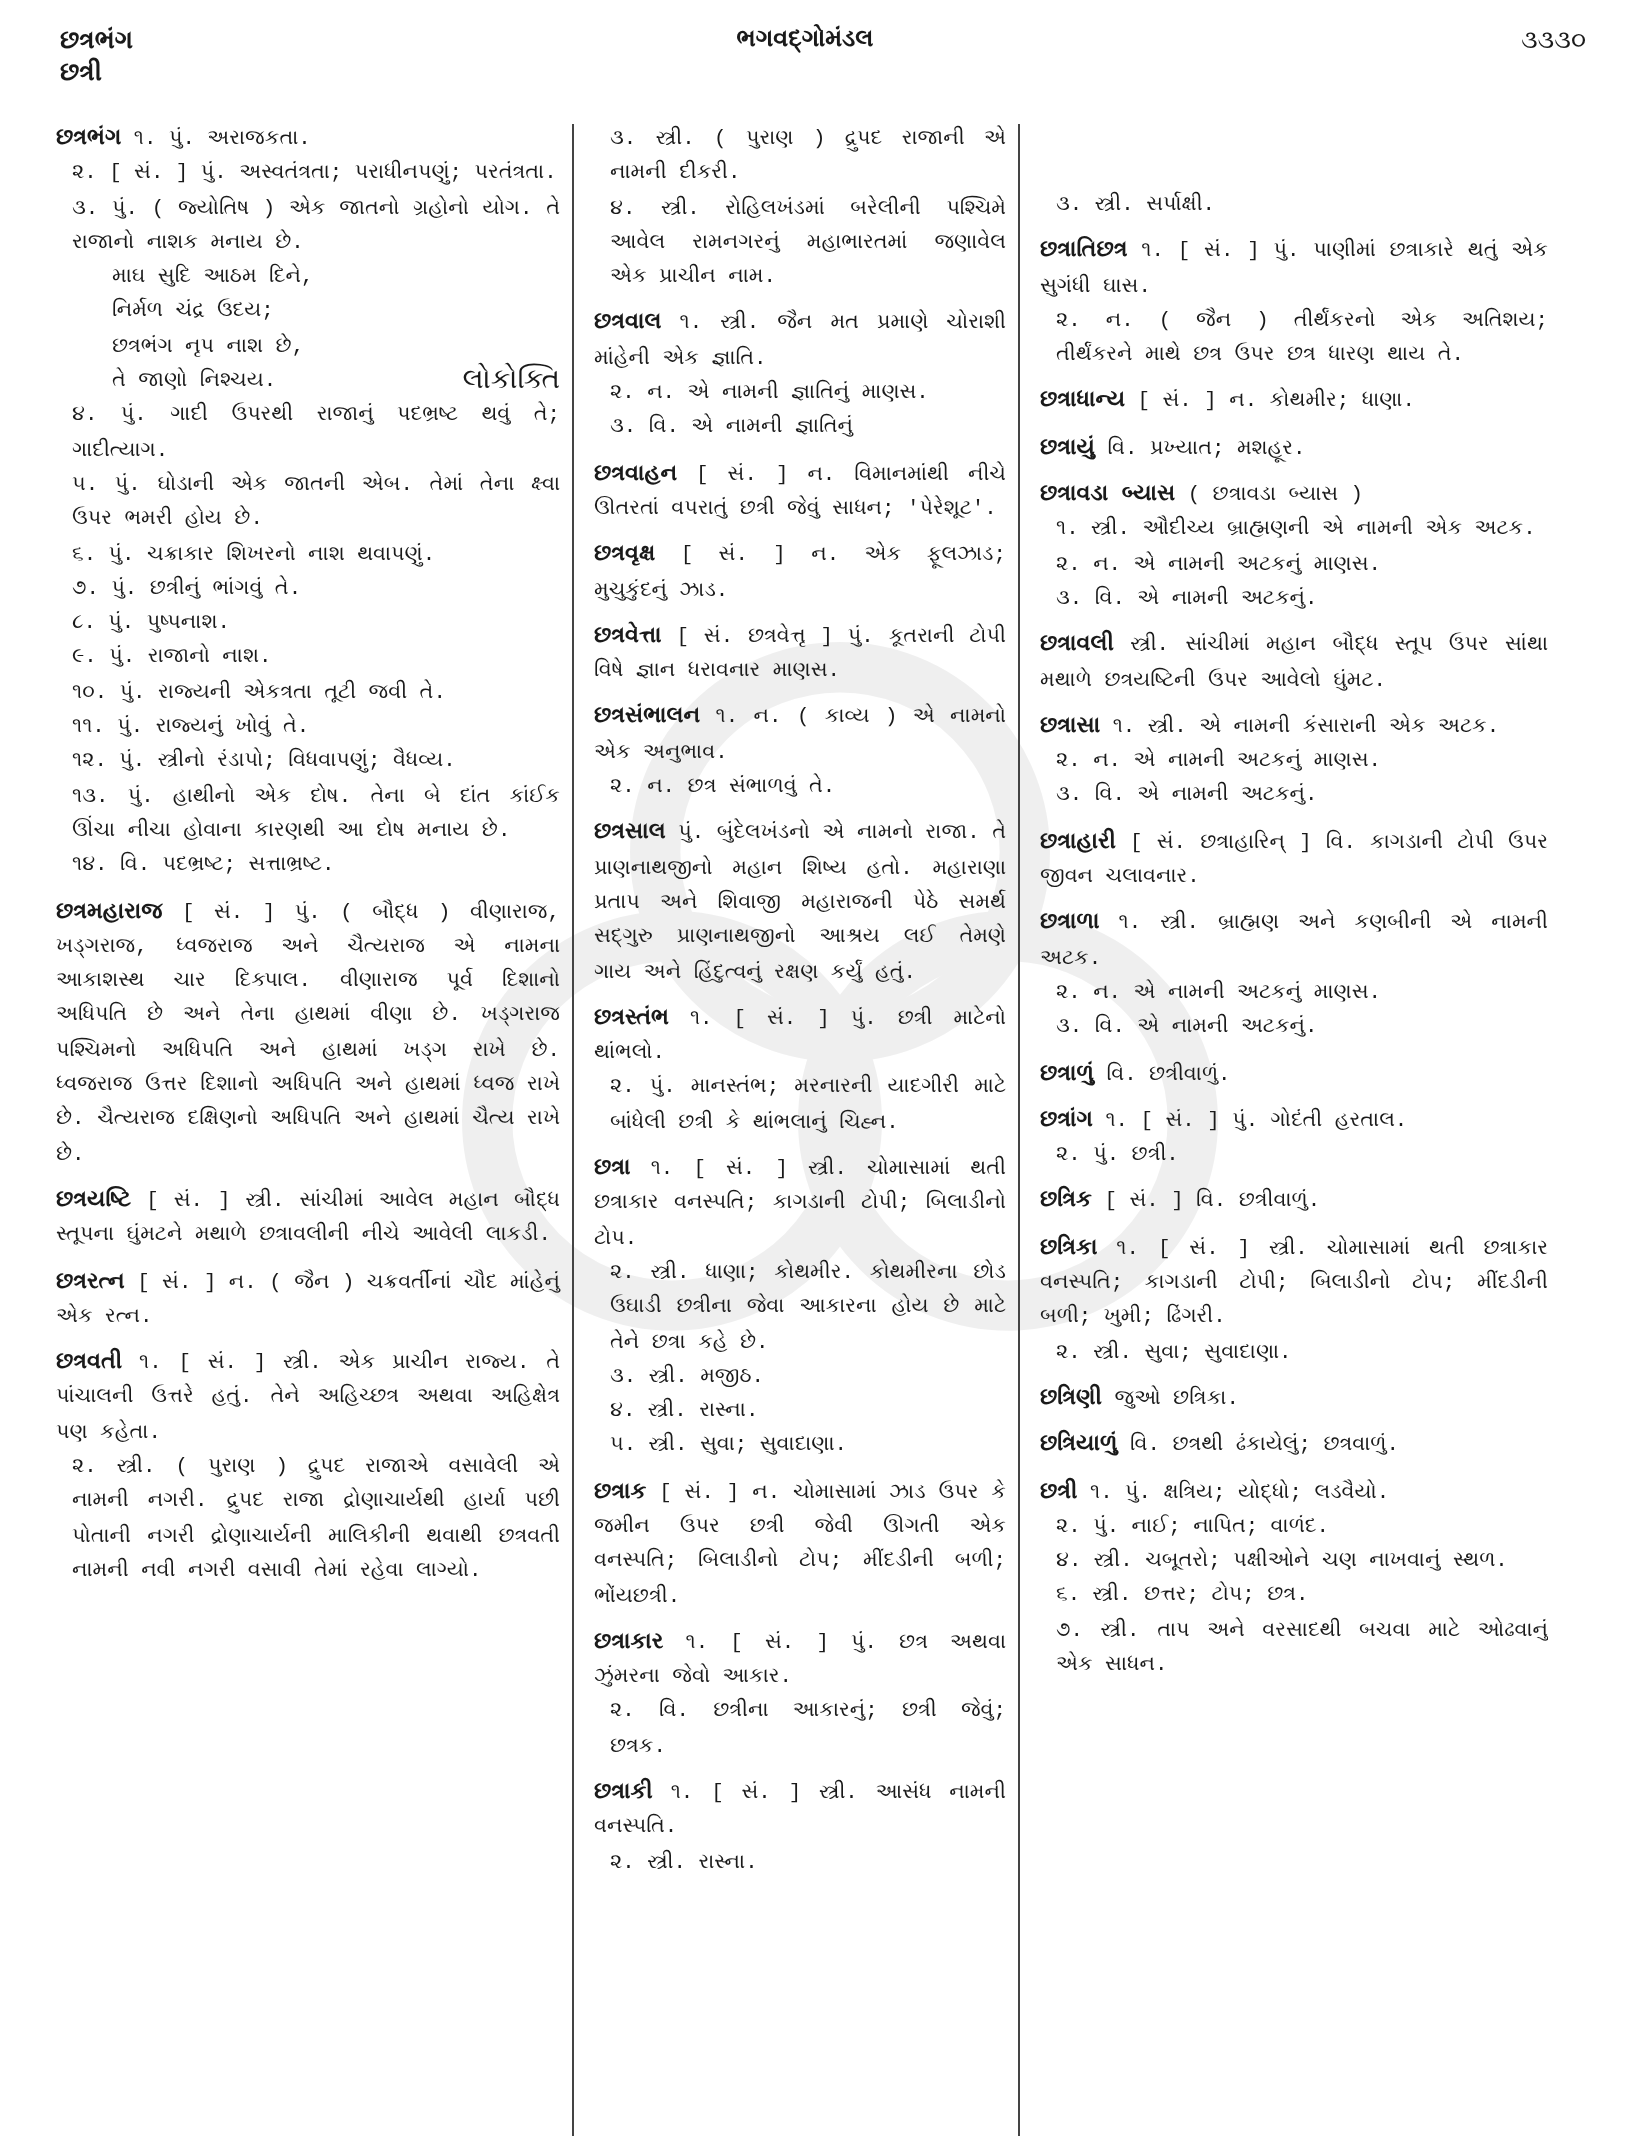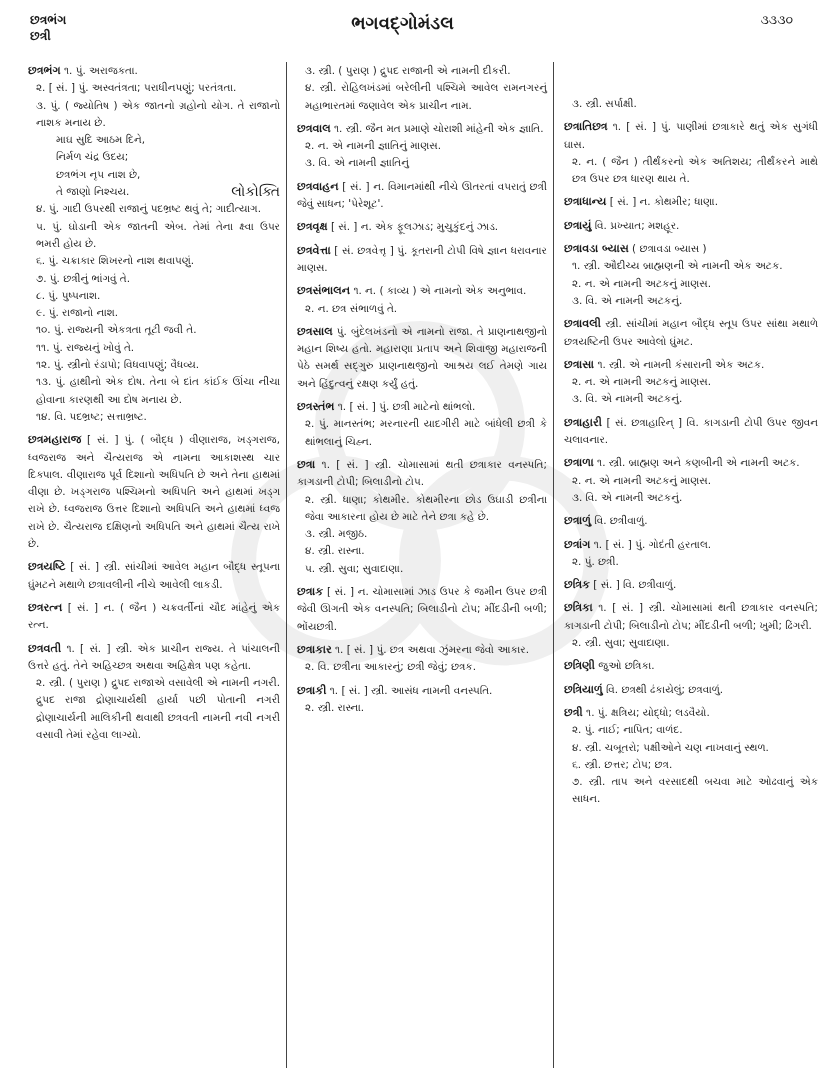--- a/index.html
+++ b/index.html
@@ -10,32 +10,33 @@
     position: relative;
   }
   .watermark {
     position: absolute; left: 210px; top: 300px; width: 420px; height: 420px;
     pointer-events: none; opacity: 0.06;
   }
   .header {
     position: absolute; left: 0; top: 0; width: 825px; height: 50px;
   }
   .hdr-left { position: absolute; left: 30px; top: 12px; font-size: 12.5px; font-weight: bold; line-height: 16px; }
-  .hdr-center { position: absolute; left: 0; width: 805px; top: 12px; text-align: center; font-size: 18px; font-weight: bold; }
+  .hdr-center { position: absolute; left: 0; width: 805px; top: 12px; text-align: center; font-size: 12px; font-weight: bold; }
   .hdr-right { position: absolute; right: 32px; top: 12px; font-size: 12.5px; font-weight: normal; }
   .columns {
     position: absolute; top: 62px; left: 28px; width: 790px; height: 1006px;
     display: flex;
+    font-family: Liberation Mono, monospace;
   }
   .col {
     box-sizing: border-box; height: 100%; overflow: hidden;
     font-size: 10.4px; line-height: 17.3px;
   }
   .col-1 { width: 258px; padding-right: 6px; }
-  .col-2 { width: 268px; padding: 0 6px 0 10px; border-left: 1px solid #444; border-right: 1px solid #444; }
+  .col-2 { width: 224px; padding: 0 6px 0 10px; border-left: 1px solid #444; border-right: 1px solid #444; }
   .col-3 { width: 264px; padding-left: 10px; margin-top: 33px; }
   .entry { margin-bottom: 6px; text-align: justify; }
   .entry p { margin: 0; }
   .head { font-weight: bold; font-size: 11.2px; }
   .sense { padding-left: 8px; text-indent: -0px; }
   .verse { padding-left: 28px; margin: 0; }
   .verse .src { float: right; font-size: 14px; }
 </style>
 </head>
 <body>

